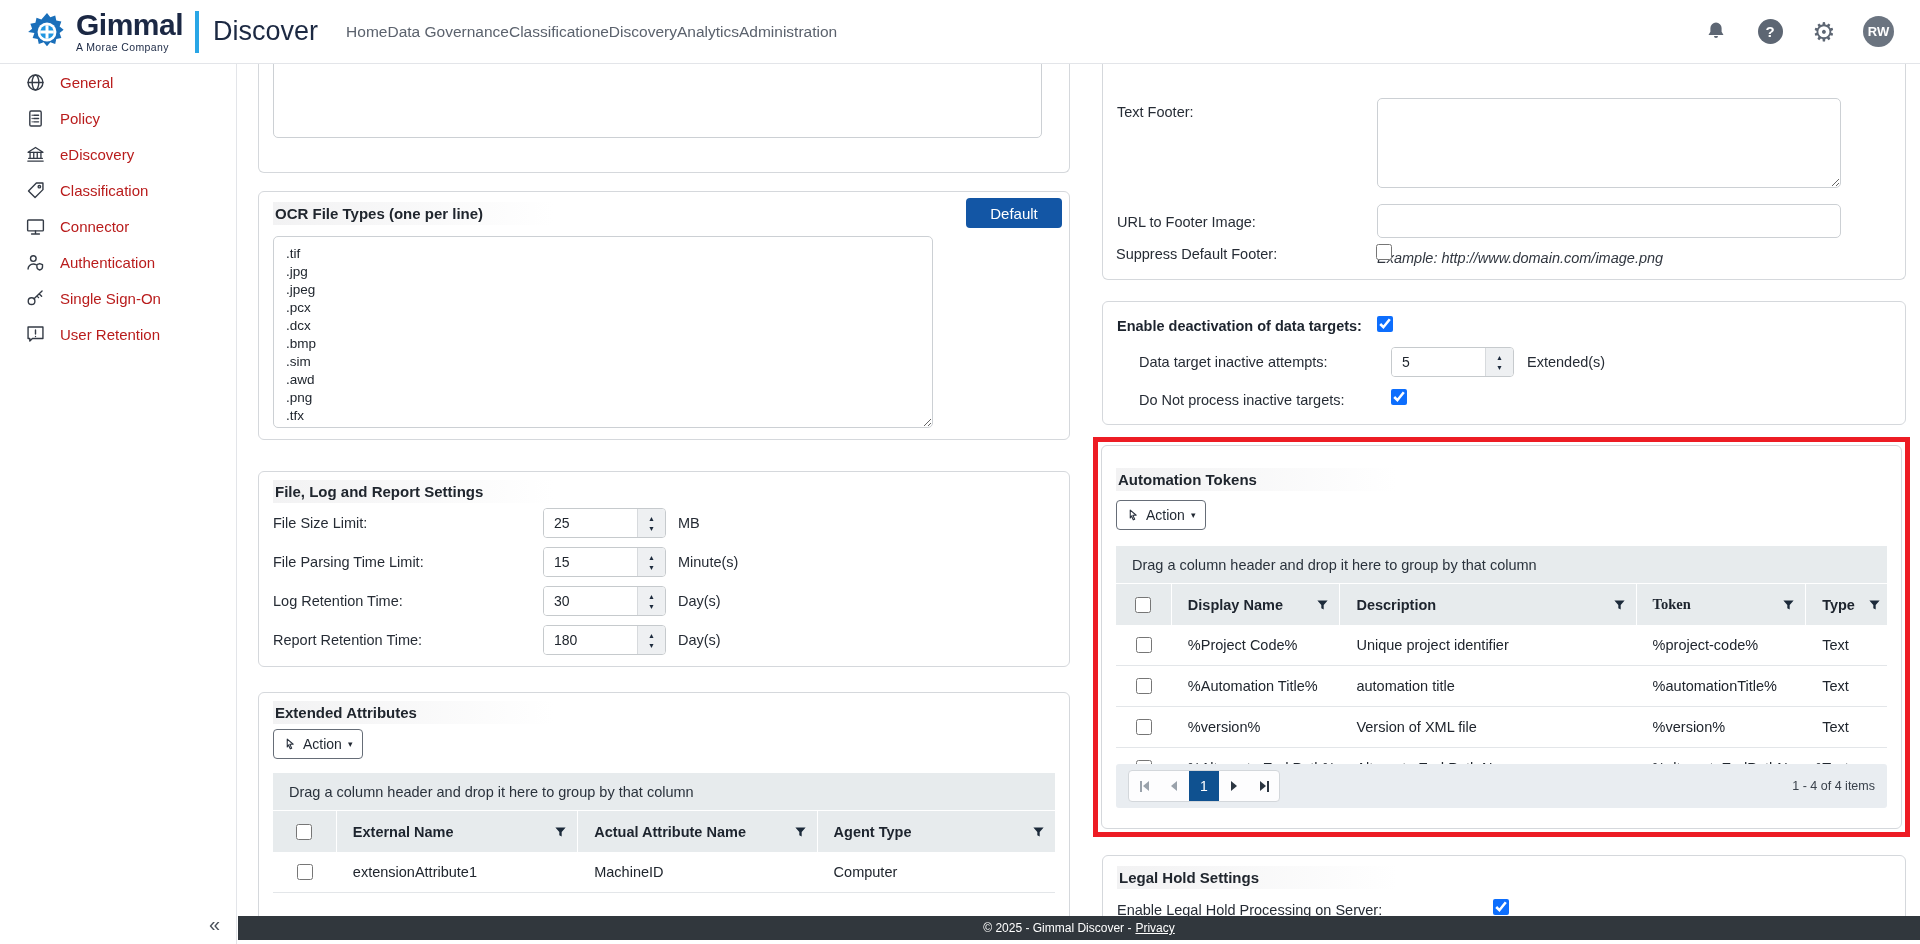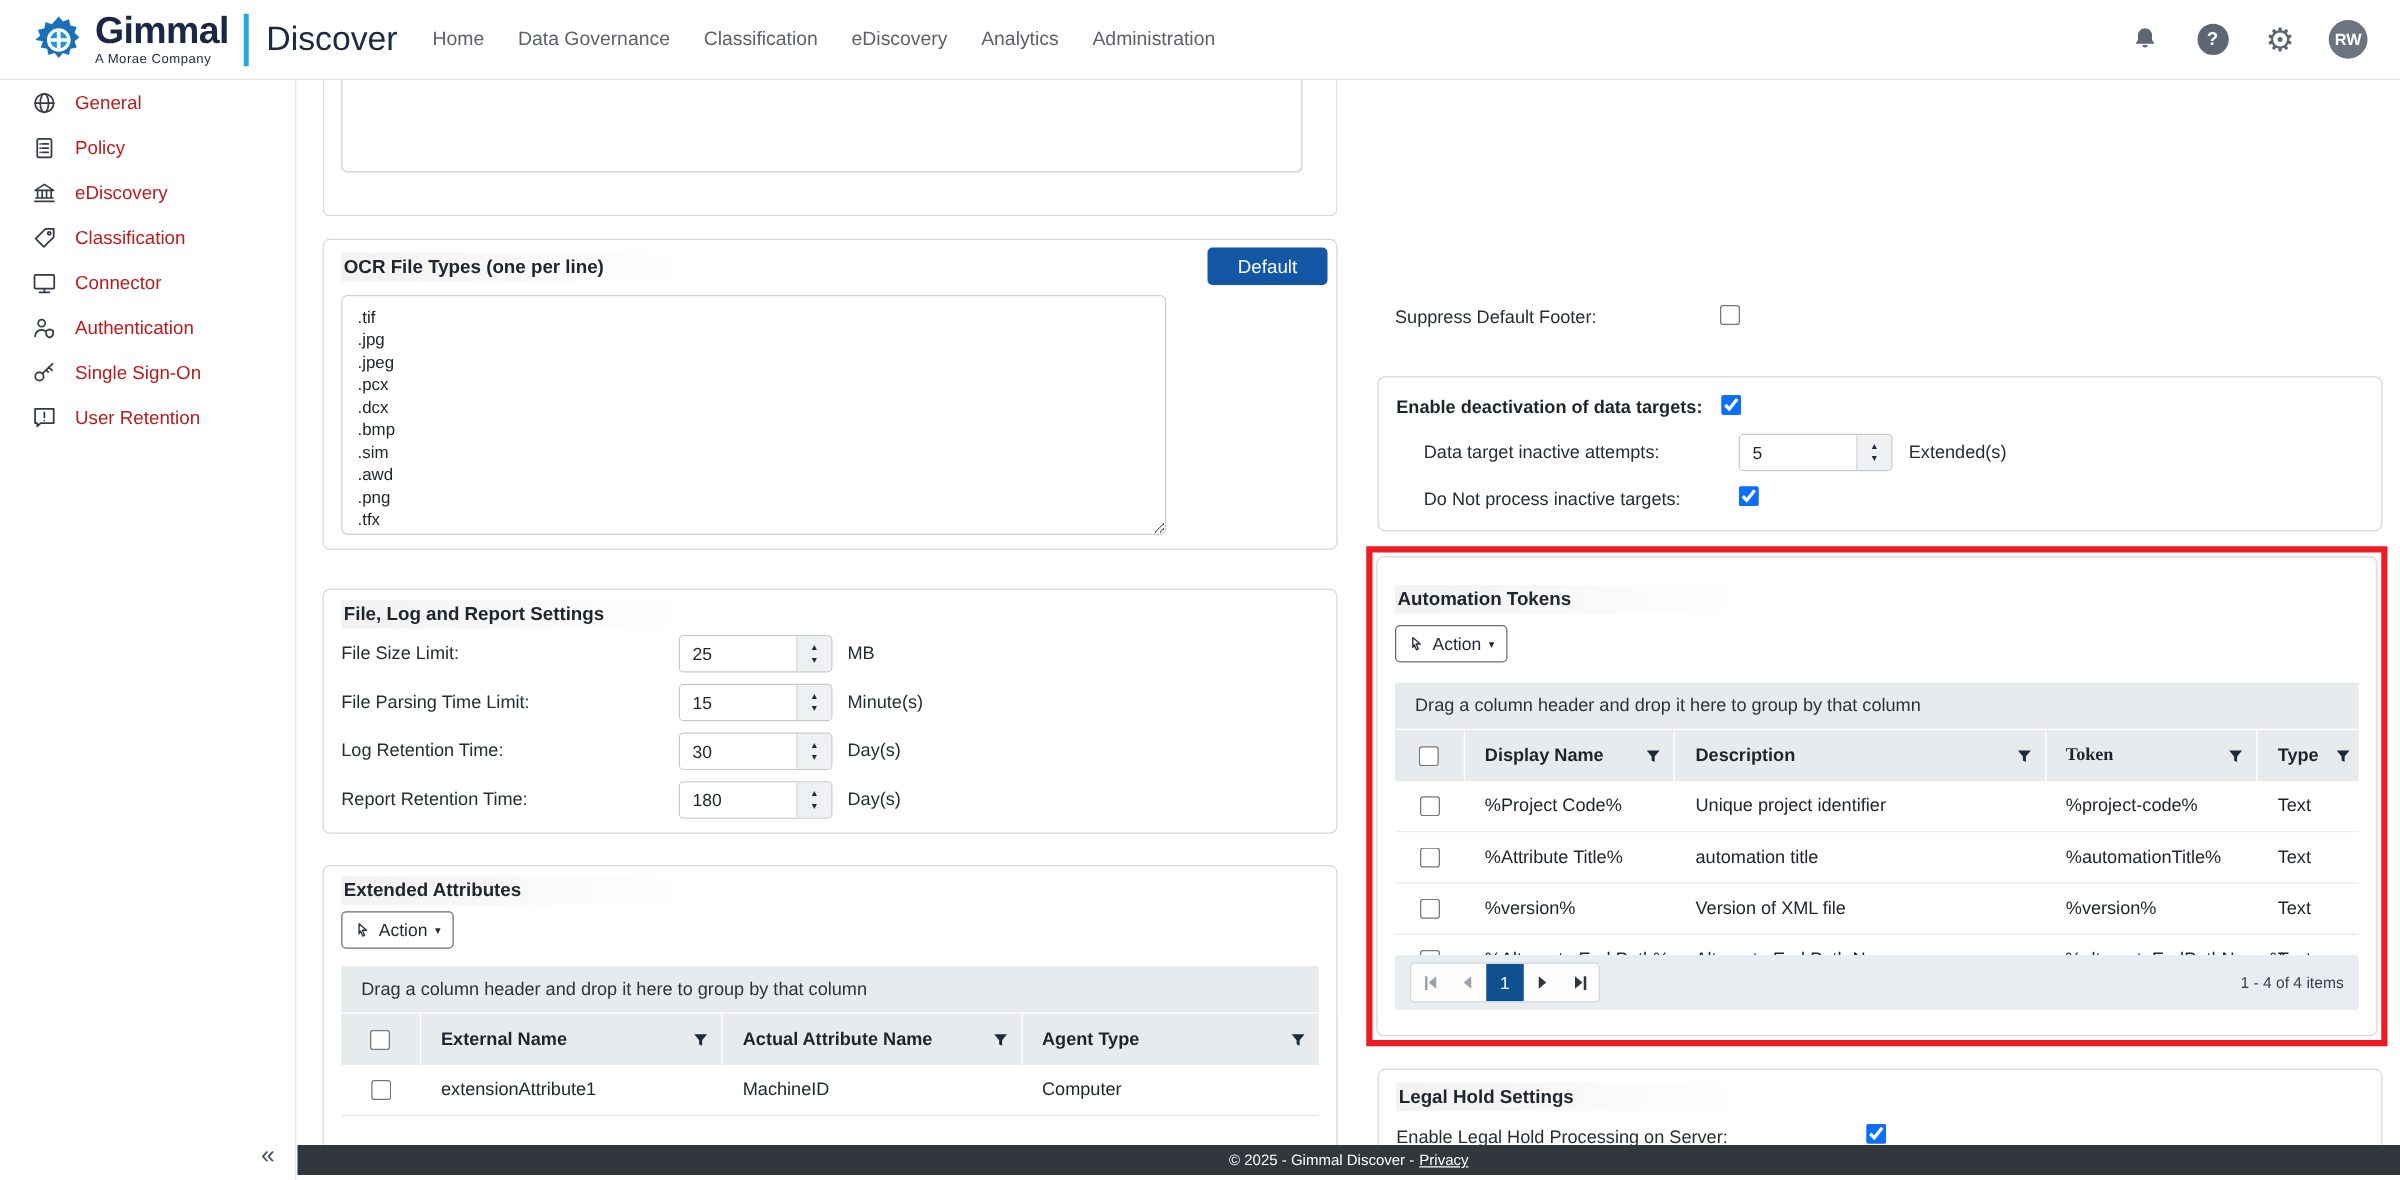--- a/index.html
+++ b/index.html
@@ -9,21 +9,21 @@
   
   .header { position:absolute; top:0; left:0; right:0; height:64px; background:#fff;
             border-bottom:1px solid #e3e5e9; display:flex; align-items:center; padding:0 26px; z-index:20;}
   .brand { display:flex; align-items:center; }
   .brand-gear { margin-right:8px; }
   .brand-text { display:flex; flex-direction:column; line-height:1; }
   .brand-name { font-size:30px; font-weight:700; color:#1b2844; letter-spacing:-0.5px; }
   .brand-tag  { font-size:10.5px; color:#1b2844; margin-top:2px; letter-spacing:0.4px;}
   .brand-bar  { width:4px; height:42px; background:#29a6e6; margin:0 14px 0 12px; }
   .brand-product { font-size:27px; font-weight:500; color:#1c2942; }
-  .nav { display:flex; gap:27px; margin-left:28px; }
+  .nav { display:flex; margin-left:28px; }
   .nav-item { font-size:15.5px; color:#5b626d; cursor:pointer; white-space:nowrap; }
   .header-right { margin-left:auto; display:flex; align-items:center; gap:24px; }
   .hicon { width:30px; height:30px; display:flex; align-items:center; justify-content:center; cursor:pointer; }
   .help-circle { width:25px; height:25px; border-radius:50%; background:#5d6673; color:#fff;
                  font-size:15px; font-weight:700; display:flex; align-items:center; justify-content:center; }
   .gear-glyph { font-size:26px; color:#5d6673; line-height:1; }
   .avatar { width:31px; height:31px; border-radius:50%; background:#6b7480; color:#fff;
             font-size:13px; font-weight:600; display:flex; align-items:center; justify-content:center; }
 
   
@@ -368,20 +368,30 @@
           <div class="gr-cell" style="width:242px;">extensionAttribute1</div>
           <div class="gr-cell" style="width:240px;">MachineID</div>
           <div class="gr-cell" style="width:238px;">Computer</div>
         </div>
       </div>
     </div>
   </div>
 
   <div class="col-right">
 
+    <div class="card cut-top" style="top:-12px; left:0; width:804px; height:228px;">
+      <div class="field-label" style="left:14px; top:50px;">Text Footer:</div>
+      <textarea class="box-input" style="position: absolute; left: 274px; top: 46px; width: 464px; height: 90px;"></textarea>
+
+      <div class="field-label" style="left:14px; top:160px;">URL to Footer Image:</div>
+      <input class="box-input" style="position: absolute; left: 274px; top: 152px; width: 464px; height: 34px; padding: 0px 10px; font-size: 14px;">
+
+      <div class="field-label" style="left:274px; top:196px; font-style:italic; color:#30363f;">Example: http://www.domain.com/image.png</div>
+
+    </div>
 
     <div class="field-label" style="left:14px; top:180px; position:absolute; z-index:2;">Suppress Default Footer:</div>
     <input type="checkbox" style="position: absolute; left: 274px; top: 180px; z-index: 2;">
 
     <div class="card" style="top:237px; left:0; width:804px; height:124px;">
       <div class="field-label" style="left:14px; top:14px; font-weight:700; color:#1d242e;">Enable deactivation of data targets:</div>
       <input type="checkbox" style="position: absolute; left: 274px; top: 14px;" checked="">
 
       <div class="field-label" style="left:36px; top:50px;">Data target inactive attempts:</div>
       <div class="num-spin" style="left:288px; top:45px;">
@@ -457,21 +467,21 @@
               </div>
             <div class="gr-cell" style="width:169px;">%Project Code%</div>
             <div class="gr-cell" style="width:297px;">Unique project identifier</div>
             <div class="gr-cell" style="width:170px;">%project-code%</div>
             <div class="gr-cell" style="width:81px;">Text</div>
           </div>
           <div class="grid-row">
             <div class="gr-cell chk-cell" style="width:56px;">
                 <input type="checkbox" style="">
               </div>
-            <div class="gr-cell" style="width:169px;">%Attribute Title%</div>
+            <div class="gr-cell" style="width:169px;">%Automation Title%</div>
             <div class="gr-cell" style="width:297px;">automation title</div>
             <div class="gr-cell" style="width:170px;">%automationTitle%</div>
             <div class="gr-cell" style="width:81px;">Text</div>
           </div>
           <div class="grid-row">
             <div class="gr-cell chk-cell" style="width:56px;">
                 <input type="checkbox" style="">
               </div>
             <div class="gr-cell" style="width:169px;">%version%</div>
             <div class="gr-cell" style="width:297px;">Version of XML file</div>

